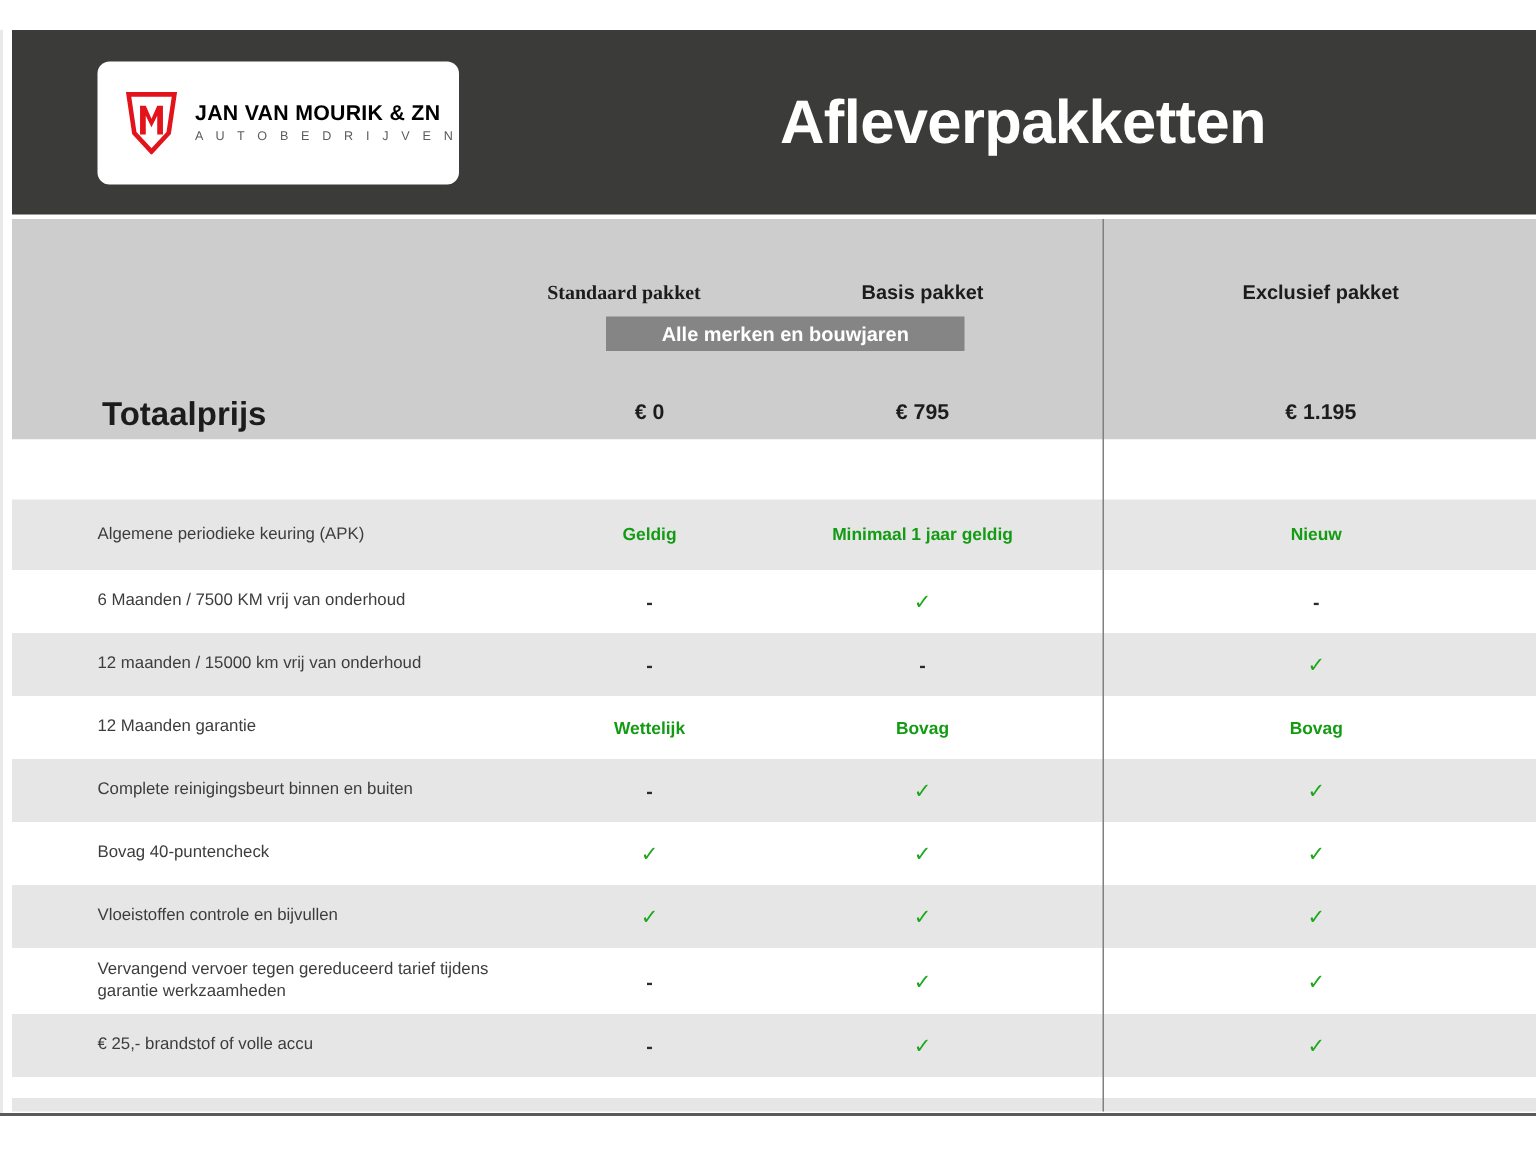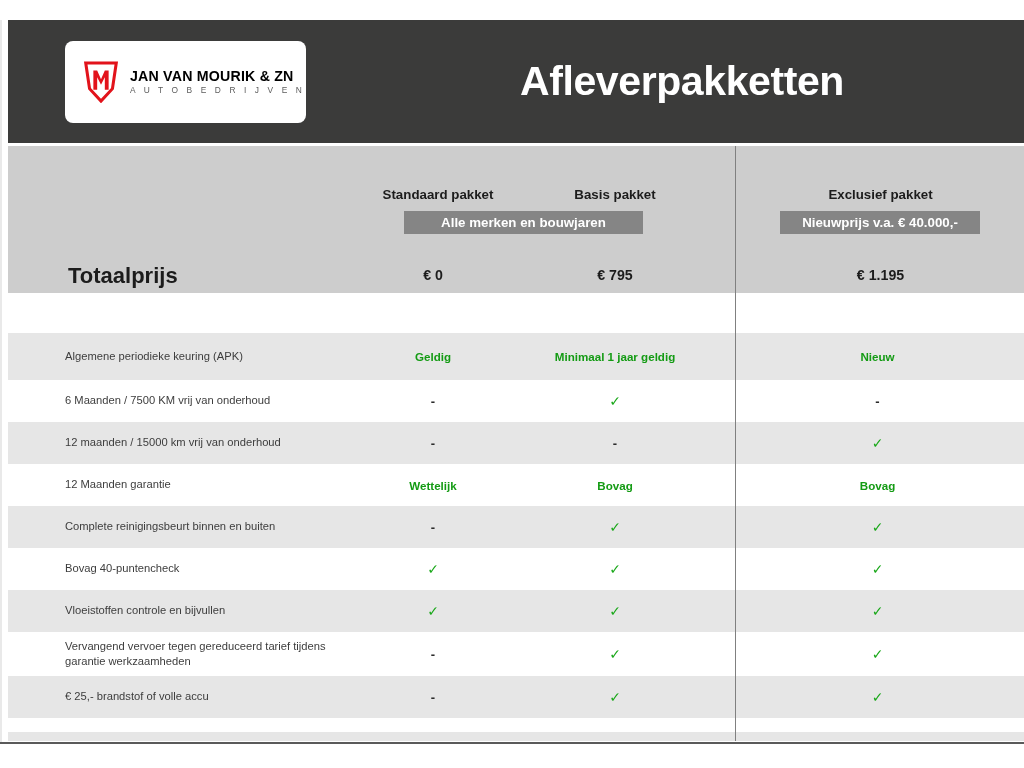--- a/index.html
+++ b/index.html
@@ -114,21 +114,21 @@
   }
 
   .thead .pkg {
     position: absolute;
     text-align: center;
     font-size: 13.3px;
     font-weight: bold;
     color: #1c1c1c;
     top: 41px;
   }
-  .pkg-standaard { left: 342px; width: 176px; }
+  .pkg-standaard { left: 320px; width: 176px; font-family: Liberation Serif, serif; }
   .pkg-basis     { left: 519px; width: 176px; }
   .pkg-exclusief { left: 730px; width: 285px; }
 
   .badge {
     position: absolute;
     height: 23px;
     line-height: 23px;
     background: #858585;
     color: #ffffff;
     font-size: 13.3px;
@@ -269,21 +269,20 @@
 
       <div class="hero-title">Afleverpakketten</div>
     </div>
 
     <div class="thead">
       <div class="pkg pkg-standaard">Standaard pakket</div>
       <div class="pkg pkg-basis">Basis pakket</div>
       <div class="pkg pkg-exclusief">Exclusief pakket</div>
 
       <div class="badge badge-left">Alle merken en bouwjaren</div>
-      <div class="badge badge-right">Nieuwprijs v.a. € 40.000,-</div>
 
       <div class="totalrow">
         <div class="lbl">Totaalprijs</div>
         <div class="val v-standaard">€ 0</div>
         <div class="val v-basis">€ 795</div>
         <div class="val v-exclusief">€ 1.195</div>
       </div>
     </div>
 
     <div class="tbody">

